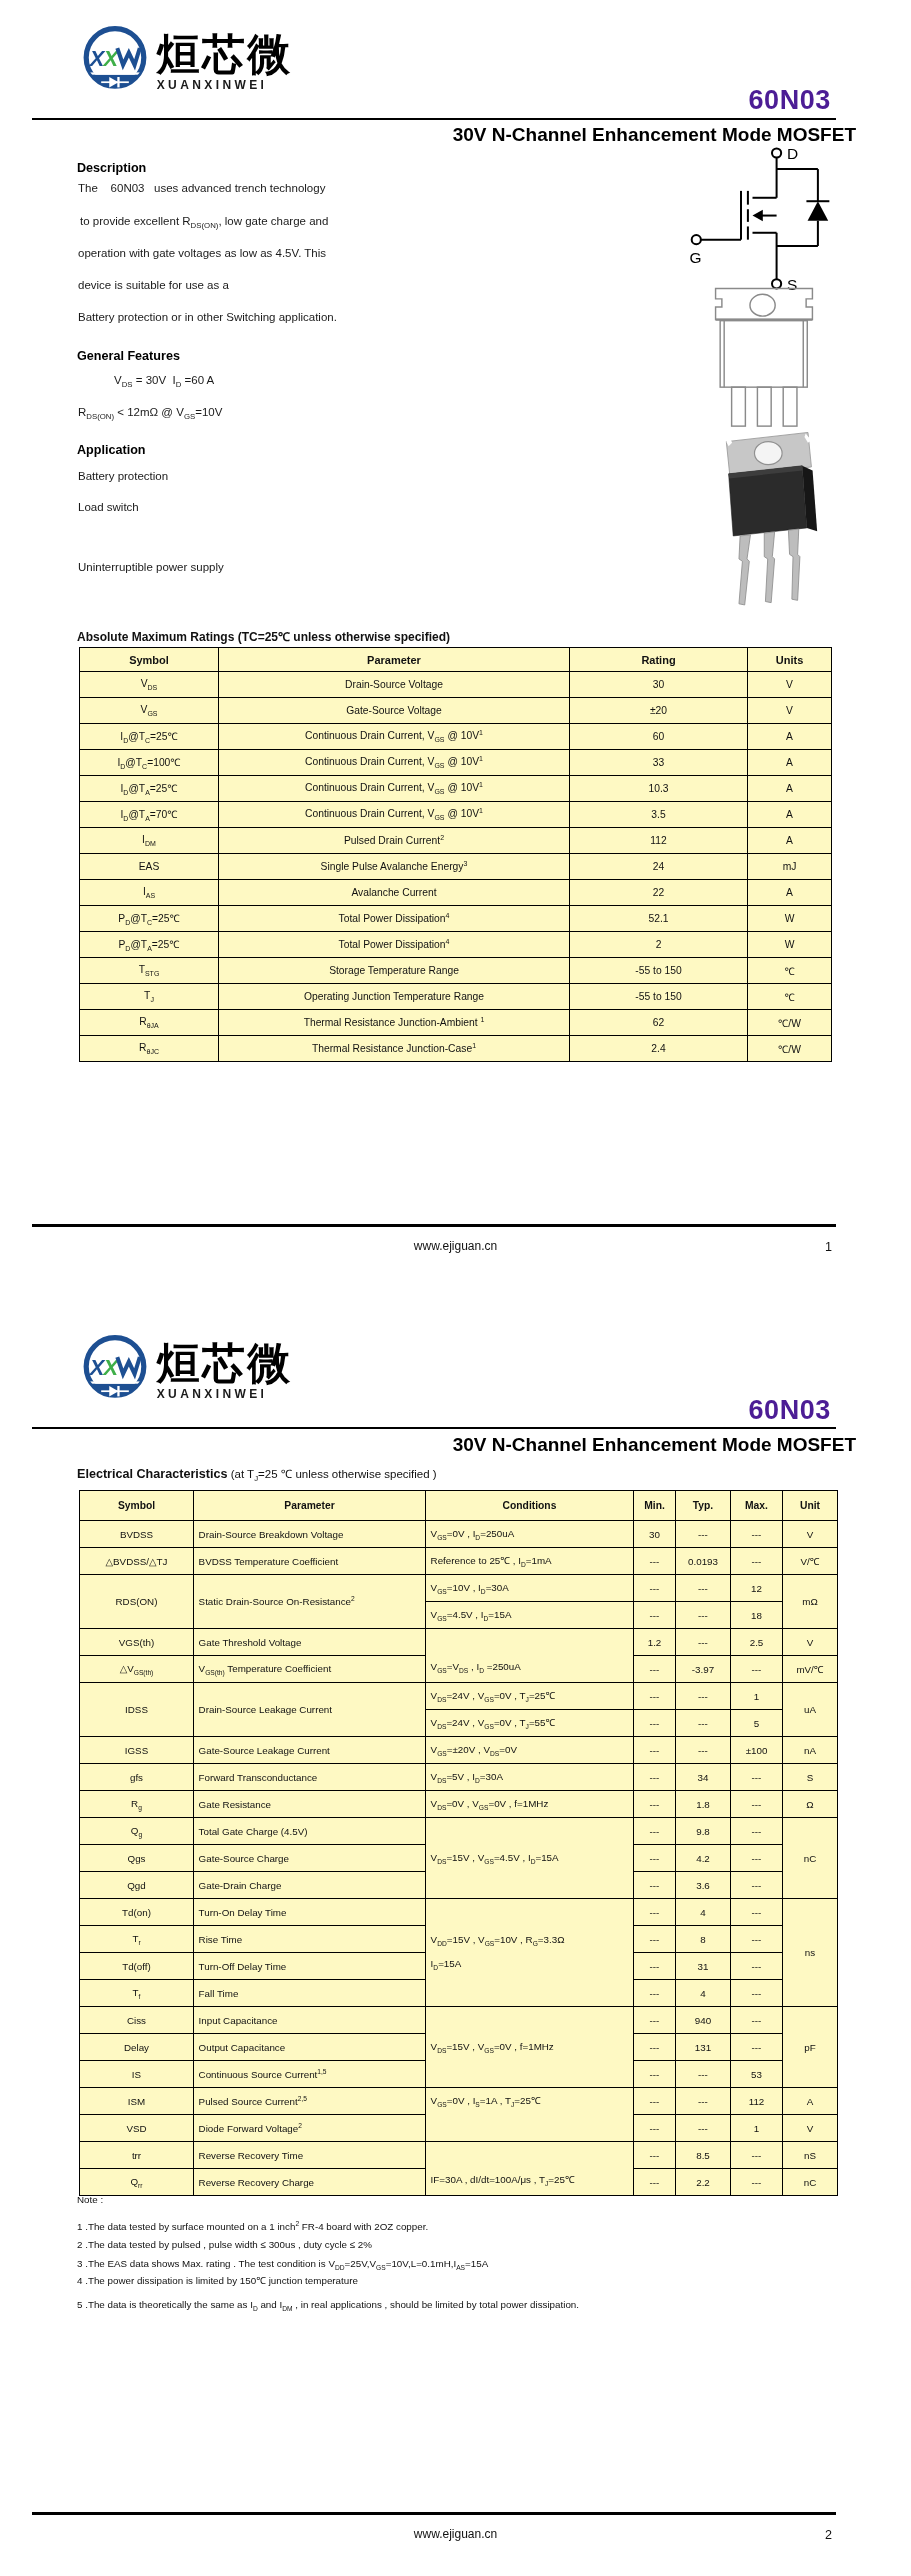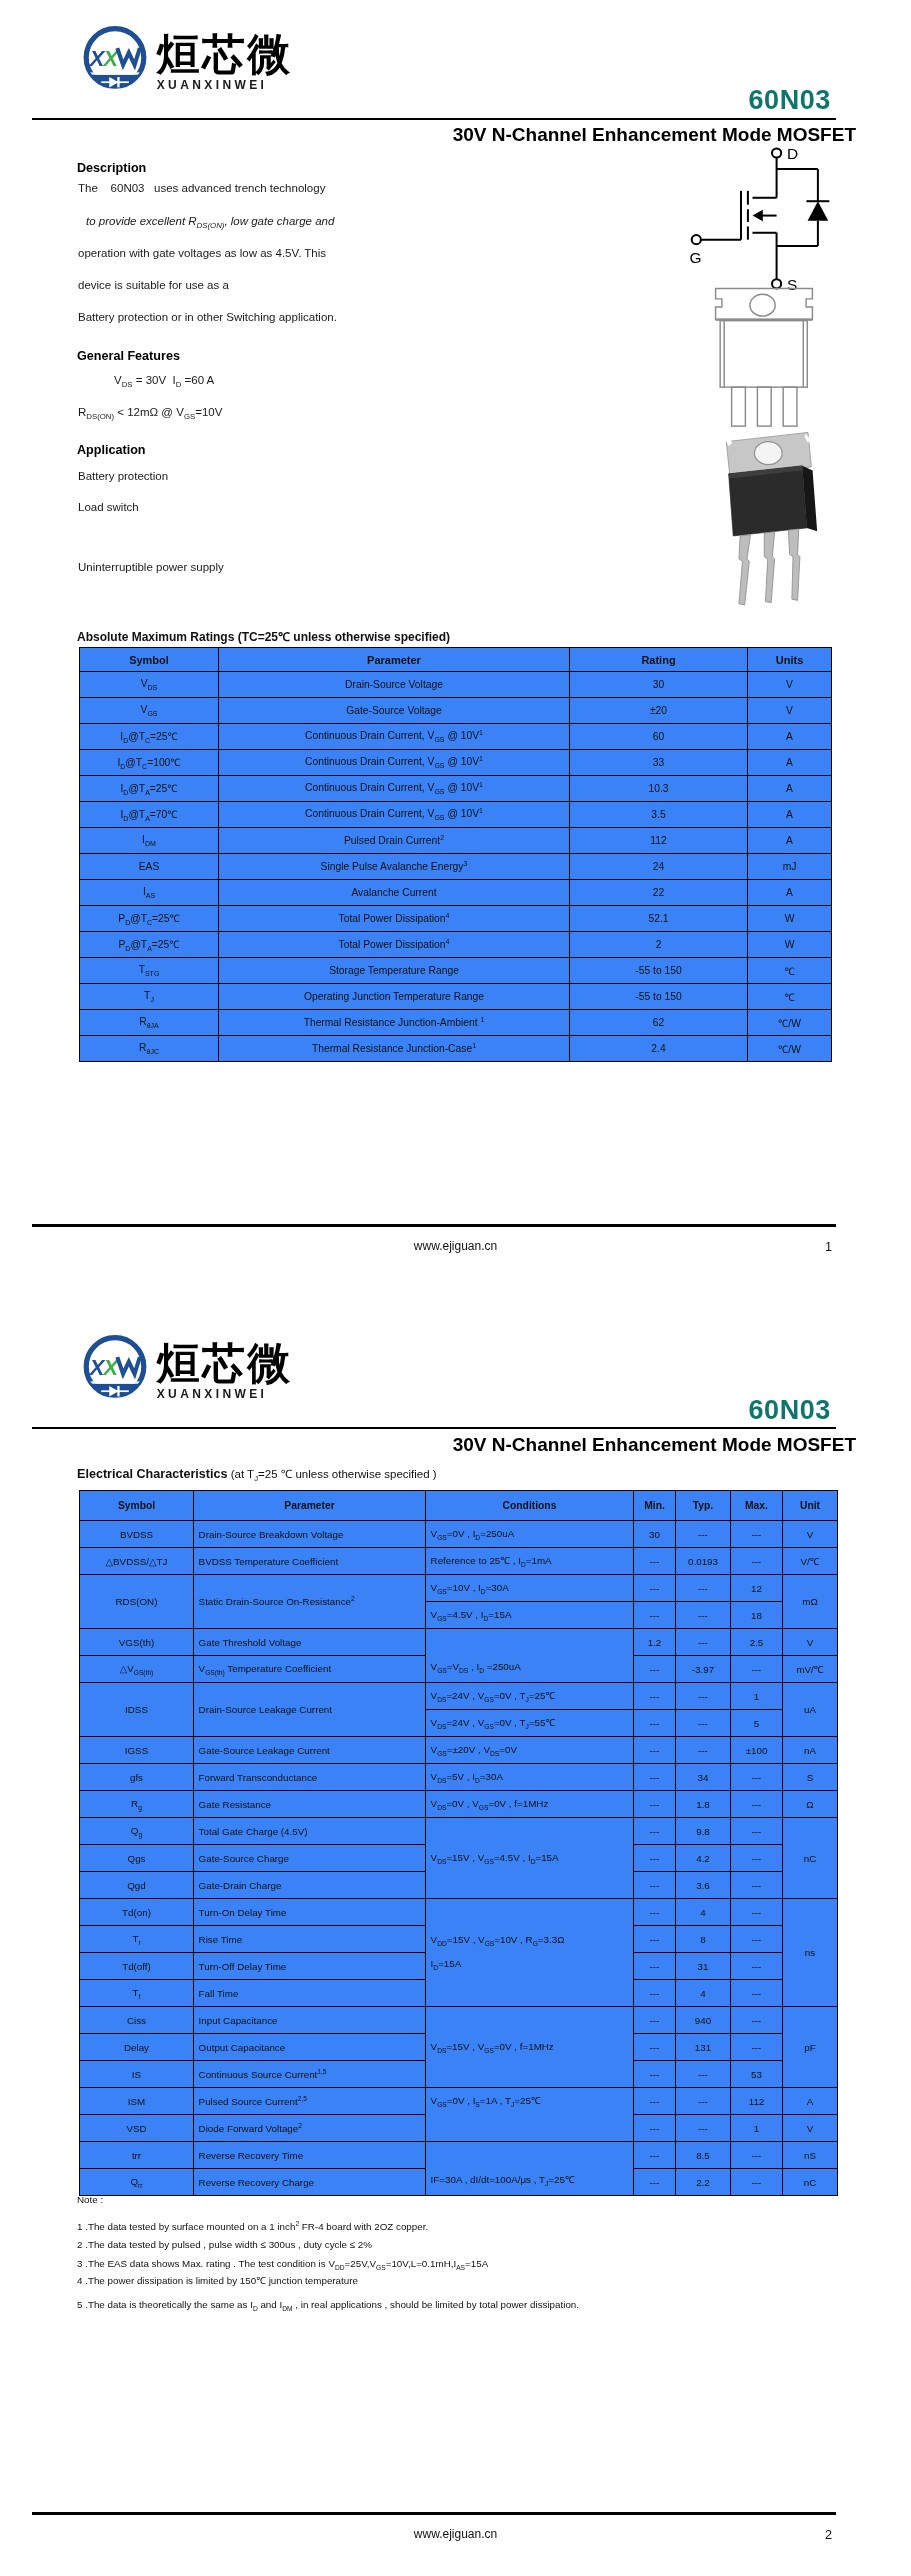--- a/index.html
+++ b/index.html
@@ -8,33 +8,33 @@
     font-family:"Liberation Sans", sans-serif;
   }
   .page { position:relative; width:911px; height:1288px; background:#fff; overflow:hidden; }
   .abs { position:absolute; }
 
   
   .logo-block { display:flex; align-items:flex-start; }
   .logo-text { margin-left:5.7px; padding-top:8px; }
   .logo-cn { font-size:43px; font-weight:bold; letter-spacing:2.3px; color:#000; line-height:1.05; }
   .logo-en { font-size:12px; font-weight:600; letter-spacing:3.4px; color:#1a1a1a; margin-top:1.1px; }
-  .part-number { font-size:27px; font-weight:bold; letter-spacing:0.6px; color:#0f766e; }
+  .part-number { font-size:27px; font-weight:bold; letter-spacing:0.6px; color:#4c1d95; }
   .head-rule { background:#000; height:2.3px; }
   .subtitle { font-size:19px; font-weight:bold; color:#000; }
 
   
   .sec-h { font-size:12.6px; font-weight:bold; color:#000; }
   .body-line { font-size:11.5px; color:#1a1a1a; }
   sub { font-size:68%; }
   sup { font-size:68%; }
 
   
   .tbl-h { font-size:12px; font-weight:bold; }
-  table { border-collapse:collapse; table-layout:fixed; border:1.7px solid #000; background:#3b82f6; }
+  table { border-collapse:collapse; table-layout:fixed; border:1.7px solid #000; background:#fef9c3; }
   th, td { border:1.1px solid #000; text-align:center; vertical-align:middle; padding:1.1px 1.7px; }
   th { font-weight:bold; }
   #absmax-table { font-size:10.3px; }
   #absmax-table th { font-size:11px; height:24px; }
   #absmax-table td { height:26px; }
   #elec-table { font-size:9.8px; }
   #elec-table th { font-size:10.3px; height:30px; }
   #elec-table td { height:27px; }
   .al { text-align:left; padding-left:4.6px; }
   .vb { vertical-align:bottom; padding-bottom:8px; }
@@ -82,21 +82,21 @@
       <div class="logo-en">XUANXINWEI</div>
     </div>
   </div>
 
   <div class="abs part-number" style="right:80px; top:85px;">60N03</div>
   <div class="abs head-rule" style="left:32px; top:118px; width:804px;"></div>
   <div class="abs subtitle" style="right:55px; top:124px;">30V N-Channel Enhancement Mode MOSFET</div>
 
   <div class="abs sec-h" style="left:77px; top:161px;">Description</div>
   <div class="abs body-line" style="left:78px; top:182px;">The&nbsp;&nbsp;&nbsp;&nbsp;60N03&nbsp;&nbsp;&nbsp;uses advanced trench technology</div>
-  <div class="abs body-line" style="left:86px; top:215px;font-style:italic;">to provide excellent R<sub>DS(ON)</sub>, low gate charge and</div>
+  <div class="abs body-line" style="left:80px; top:215px;">to provide excellent R<sub>DS(ON)</sub>, low gate charge and</div>
   <div class="abs body-line" style="left:78px; top:247px;">operation with gate voltages as low as 4.5V. This</div>
   <div class="abs body-line" style="left:78px; top:279px;">device is suitable for use as a</div>
   <div class="abs body-line" style="left:78px; top:311px;">Battery protection or in other Switching application.</div>
 
   <div class="abs sec-h" style="left:77px; top:349px;">General Features</div>
   <div class="abs body-line" style="left:78px; top:374px;margin-left:36px;">V<sub>DS</sub> = 30V&nbsp;&nbsp;I<sub>D</sub> =60 A</div>
   <div class="abs body-line" style="left:78px; top:406px;">R<sub>DS(ON)</sub> &lt; 12mΩ @ V<sub>GS</sub>=10V</div>
 
   <div class="abs sec-h" style="left:77px; top:443px;">Application</div>
   <div class="abs body-line" style="left:78px; top:470px;">Battery protection</div>

